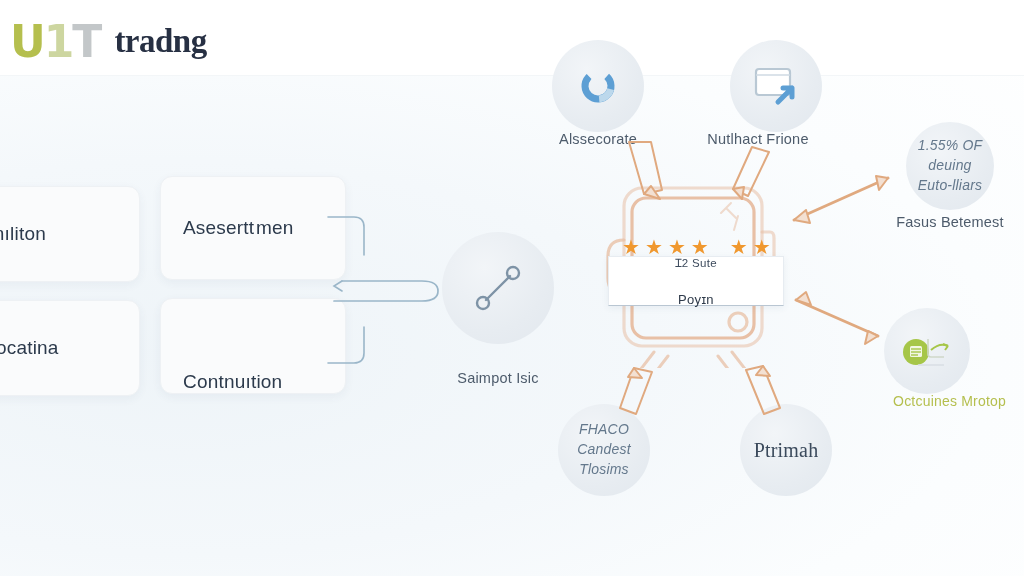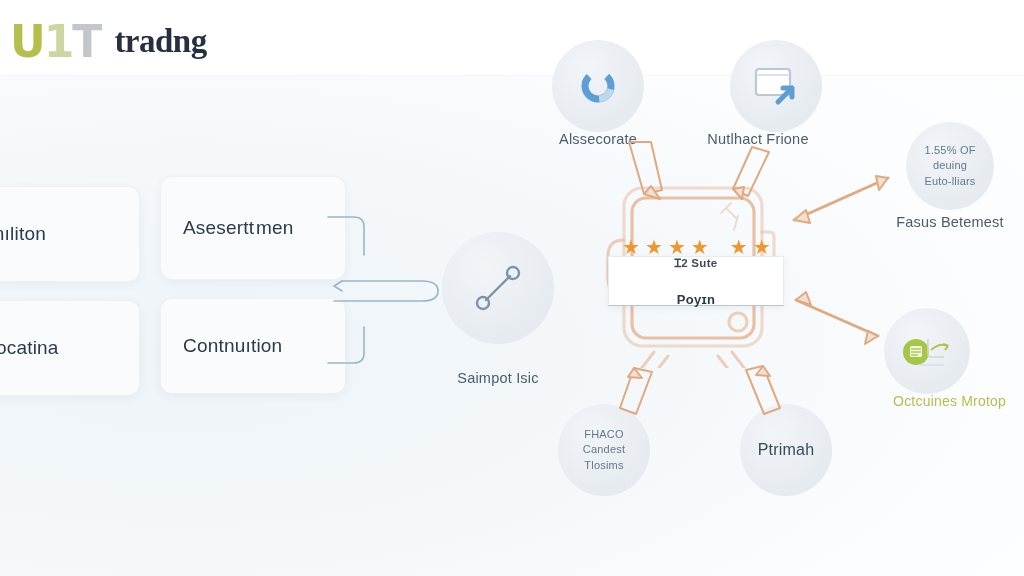--- a/index.html
+++ b/index.html
@@ -73,21 +73,21 @@
     align-items: center;
     padding-left: 22px;
     color: #2c3a4c;
     font-size: 19px;
     letter-spacing: 0.2px;
   }
 
   #card-traditionn { left: -68px;  top: 186px; width: 208px; height: 96px; }
   #card-assessment { left: 160px;  top: 176px; width: 186px; height: 104px; }
   #card-production { left: -68px;  top: 300px; width: 208px; height: 96px; }
-  #card-continuation { left: 160px; top: 298px; width: 186px; height: 96px; }
+  #card-continuation { left: 160px; top: 298px; width: 186px; height: 96px; align-items: flex-end; }
 
   
   #connector-svg {
     position: absolute;
     left: 326px; top: 215px;
     width: 150px; height: 160px;
   }
 
   
   .node-circle {
@@ -103,45 +103,47 @@
     position: absolute;
     text-align: center;
     font-size: 14.5px;
     color: #4d5b6b;
     letter-spacing: 0.2px;
     white-space: nowrap;
   }
 
   .node-inner-text {
     text-align: center;
-    font-size: 11px;
+    font-size: 14px;
     line-height: 1.42;
     color: #64788c;
     letter-spacing: 0.2px;
+    font-style: italic;
   }
 
   #circle-alssecorate { left: 552px; top: 40px; width: 92px; height: 92px; }
   #label-alssecorate  { left: 520px; top: 131px; width: 156px; }
 
   #circle-nutlhact { left: 730px; top: 40px; width: 92px; height: 92px; }
   #label-nutlhact  { left: 680px; top: 131px; width: 156px; }
 
   #circle-fasus { left: 906px; top: 122px; width: 88px; height: 88px; }
   #label-fasus  { left: 872px; top: 214px; width: 156px; }
 
   #circle-octcuines { left: 884px; top: 308px; width: 86px; height: 86px; }
   #label-octcuines  { left: 850px; top: 393px; width: 156px;
                       color: #b5bf4e; font-size: 14px; text-align: right; }
 
   #circle-fhaco { left: 558px; top: 404px; width: 92px; height: 92px; }
   #circle-ptrimah { left: 740px; top: 404px; width: 92px; height: 92px; }
   .circle-center-label {
-    font-size: 16px;
+    font-size: 20px;
     color: #3b4a5c;
     letter-spacing: 0.2px;
+    font-family: Liberation Serif, serif;
   }
 
   #circle-saimpot { left: 442px; top: 232px; width: 112px; height: 112px; }
   #label-saimpot  { left: 432px; top: 370px; width: 132px; }
 
   
   #device {
     position: absolute;
     left: 598px; top: 182px;
     width: 190px; height: 186px;
@@ -153,21 +155,20 @@
     width: 176px; height: 50px;
     background: #ffffff;
     border: 1px solid #e7ecf1;
     border-bottom: 1px solid #b9c6d2;
     box-shadow: 0 2px 7px rgba(60,80,110,0.07);
     display: flex;
     flex-direction: column;
     align-items: center;
     justify-content: center;
     gap: 2px;
-    font-weight: bold;
   }
   .device-card-line1 { font-size: 11.5px; color: #3d4b5d; letter-spacing: 0.3px; }
   .device-card-line2 { font-size: 13px; color: #2e3a4a; letter-spacing: 0.3px; margin-top: 20px; }
 
   #stars {
     position: absolute;
     left: 622px; top: 236px;
     width: 146px; height: 22px;
     display: flex;
     align-items: center;

